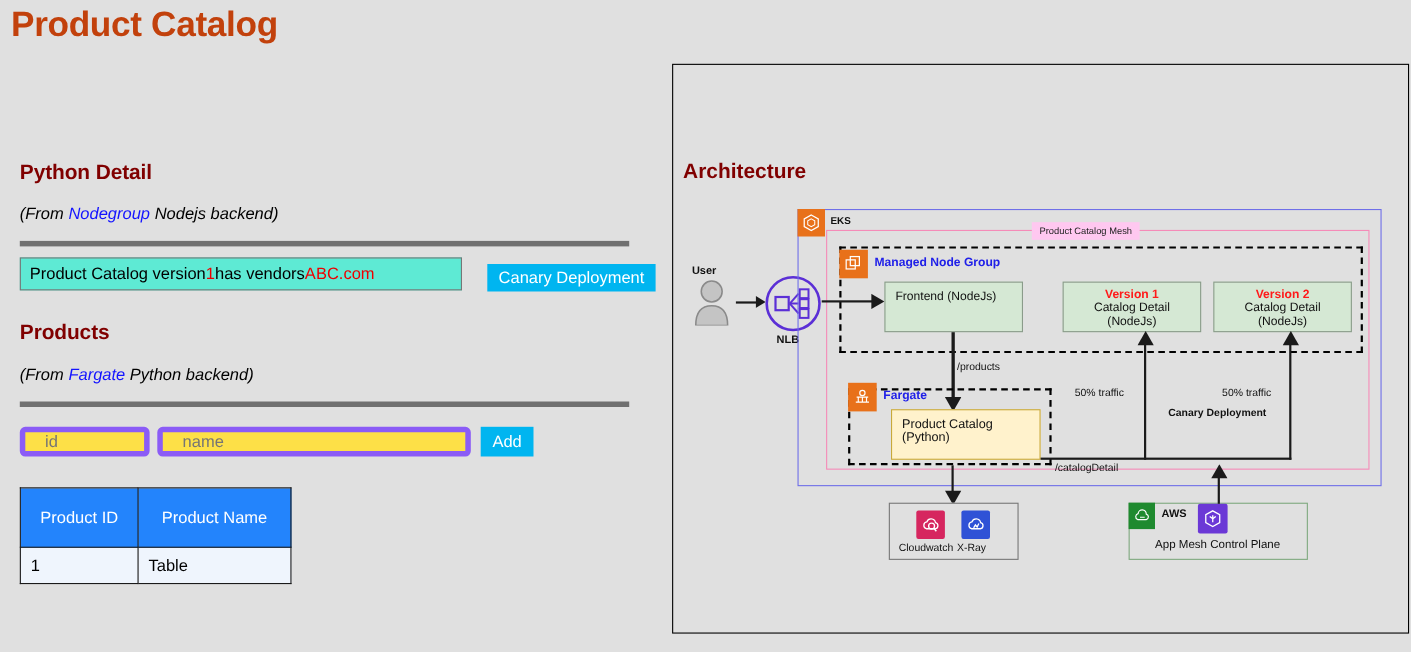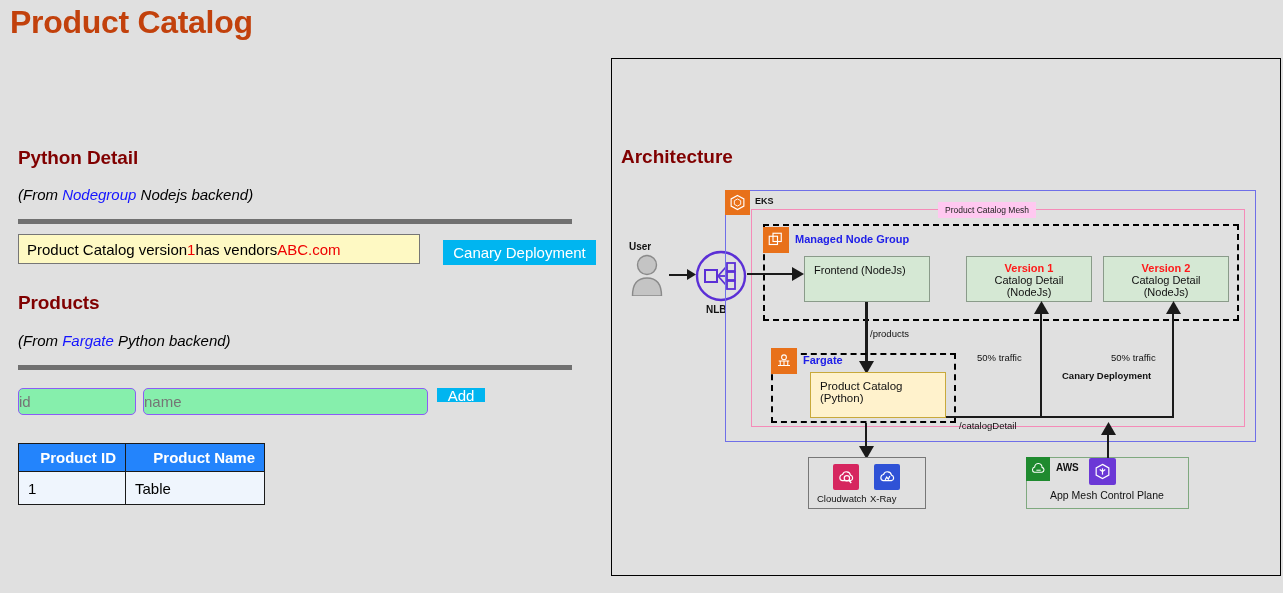--- a/index.html
+++ b/index.html
@@ -23,49 +23,49 @@
   }
   .section-sub {
     position: absolute; font-size: 15px; font-style: italic; color: #000;
   }
   .section-sub .hl { color: #1414ff; font-style: italic; }
   .rule {
     position: absolute; height: 5px; background: #707070; border: 0;
   }
   .info-box {
     position: absolute;
-    background: #fef9c3; border: 1px solid #767676;
+    background: #5eead4; border: 1px solid #767676;
     font-size: 15px; color: #000;
     display: flex; align-items: center;
     padding: 0 8px; box-sizing: border-box;
   }
   .info-box .red { color: #ee0000; }
   .btn-primary {
     position: absolute;
     background: #00b5f0; color: #ffffff; border: 0;
     font-size: 15px; font-family: "Liberation Sans", sans-serif;
     display: flex; align-items: center; justify-content: center;
     cursor: pointer; box-sizing: border-box;
   }
   .txt-input {
     position: absolute; box-sizing: border-box;
-    background: #86efac; border: 1px solid #8b5cf6; border-radius: 5px;
-    font-size: 15px; color: #000; padding: 0 0;
+    background: #fde047; border: 5px solid #8b5cf6; border-radius: 5px;
+    font-size: 15px; color: #000; padding: 0 18px;
     font-family: "Liberation Sans", sans-serif;
   }
   .txt-input::placeholder { color: #757575; opacity: 1; }
 
   table.products {
     position: absolute; left: 18px; top: 443px;
     border-collapse: collapse;
     font-size: 15px;
   }
   table.products th {
-    background: #2384fc; color: #ffffff; font-weight: bold;
-    border: 1px solid #1a1a1a; padding: 5px 9px; text-align: right;
+    background: #2384fc; color: #ffffff; font-weight: normal;
+    border: 1px solid #1a1a1a; padding: 18px 9px; text-align: center;
     white-space: nowrap;
   }
   table.products td {
     background: #eff5fd; color: #000; border: 1px solid #1a1a1a;
     padding: 5px 9px; height: 22px;
   }
   table.products td.c0 { width: 88px; }
   table.products td.c1 { width: 120px; }
 
   
@@ -157,21 +157,21 @@
   <div class="section-head" style="left:18px; top:292px;">Products</div>
 
   <div class="section-sub" style="left:18px; top:332px;">
     <span>(From </span><span class="hl">Fargate</span><span> Python backend)</span>
   </div>
 
   <hr class="rule" style="left:18px; top:357px; width:554px;">
 
   <input class="txt-input" style="left: 18px; top: 388px; width: 118px; height: 27px;" placeholder="id">
   <input class="txt-input" style="left: 143px; top: 388px; width: 285px; height: 27px;" placeholder="name">
-  <button class="btn-primary" style="left:437px; top:388px; width:48px; height:14px;">Add</button>
+  <button class="btn-primary" style="left:437px; top:388px; width:48px; height:27px;">Add</button>
 
   <table class="products">
     <thead>
       <tr>
         <th>Product ID</th>
         <th>Product Name</th>
       </tr>
     </thead>
     <tbody>
       <tr>

